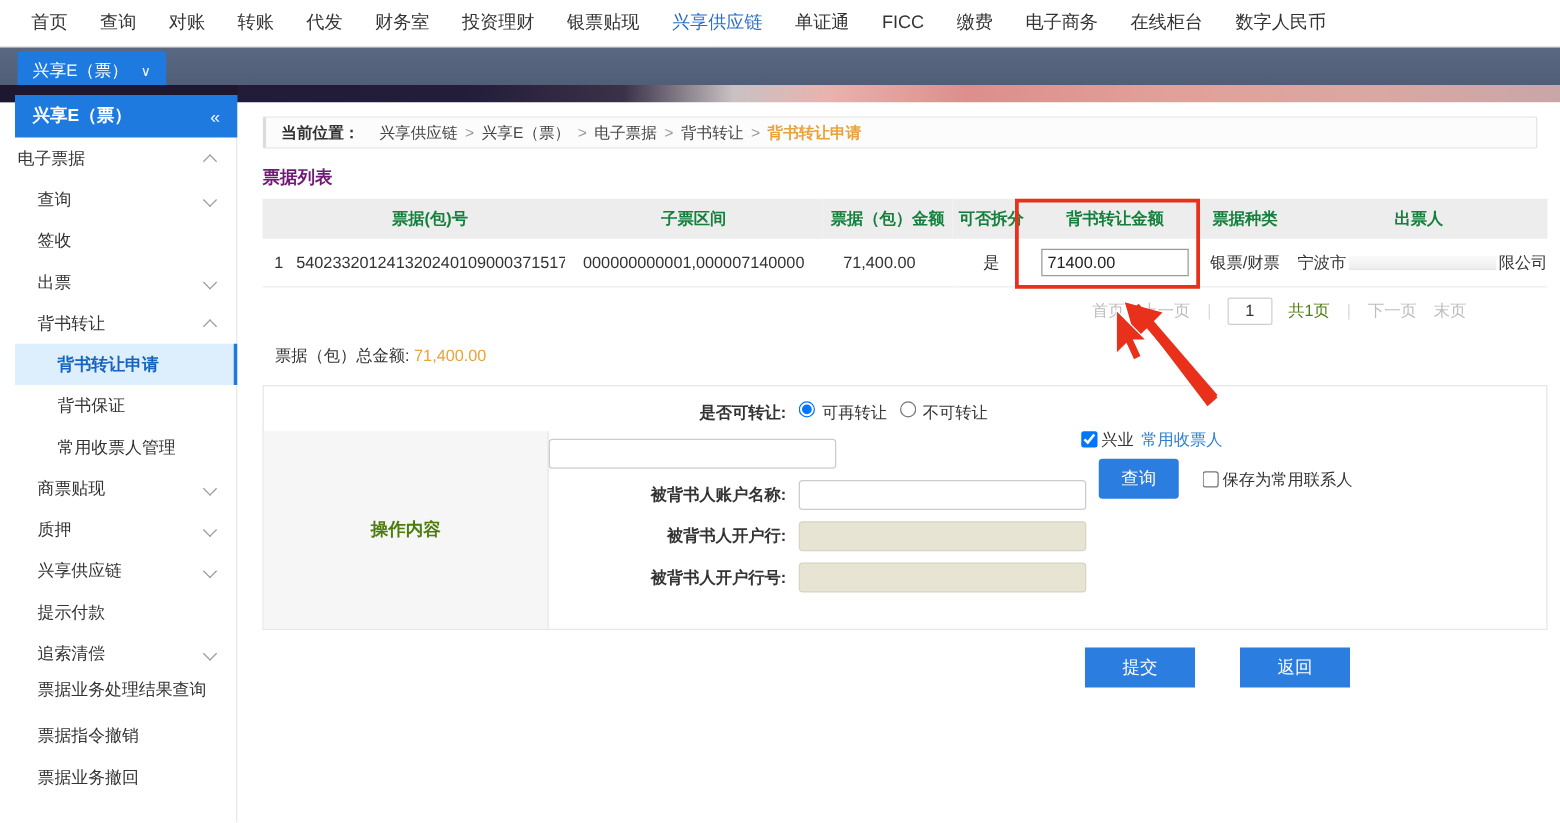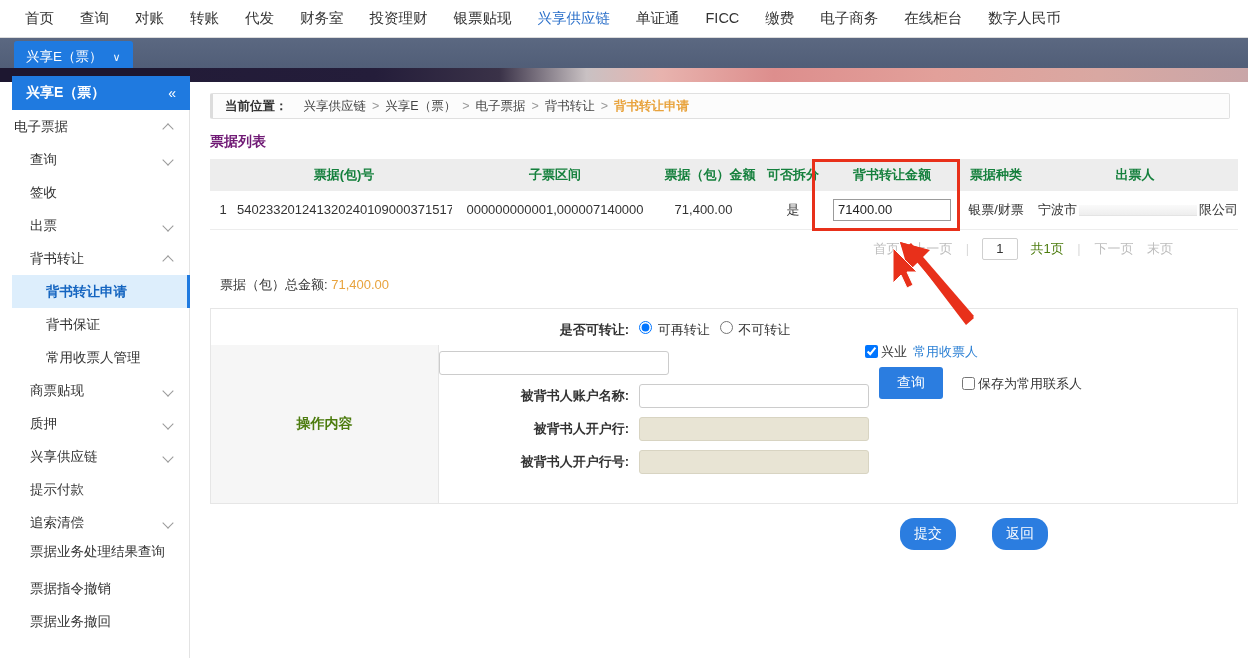--- a/index.html
+++ b/index.html
@@ -233,22 +233,22 @@
     border: none; border-radius: 3px; font-size: 14px; cursor: pointer;
     font-family: "Liberation Sans", sans-serif;
   }
 
   .bottom-btns {
     margin-top: 14px; width: 1048px; text-align: center;
     display: flex; justify-content: center; gap: 36px;
     padding-left: 520px;
   }
   .btn-main {
-    width: 56px; height: 32px; background: #2b7de0; color: #fff;
-    border: none; border-radius: 14px; font-size: 14px; cursor: pointer;
+    width: 88px; height: 32px; background: #2b7de0; color: #fff;
+    border: none; border-radius: 0; font-size: 14px; cursor: pointer;
     font-family: "Liberation Sans", sans-serif;
   }
 
   input[type=checkbox], input[type=radio] { margin: 0 2px 0 0; cursor: pointer; }
 </style>
 </head>
 <body>
 
 <div id="app">
 

